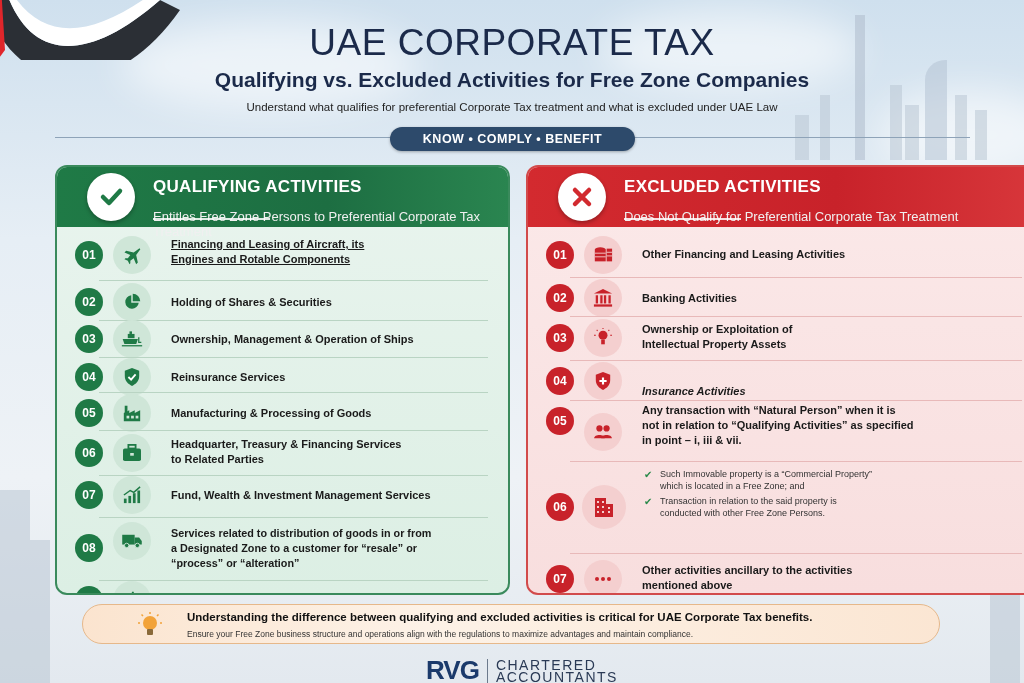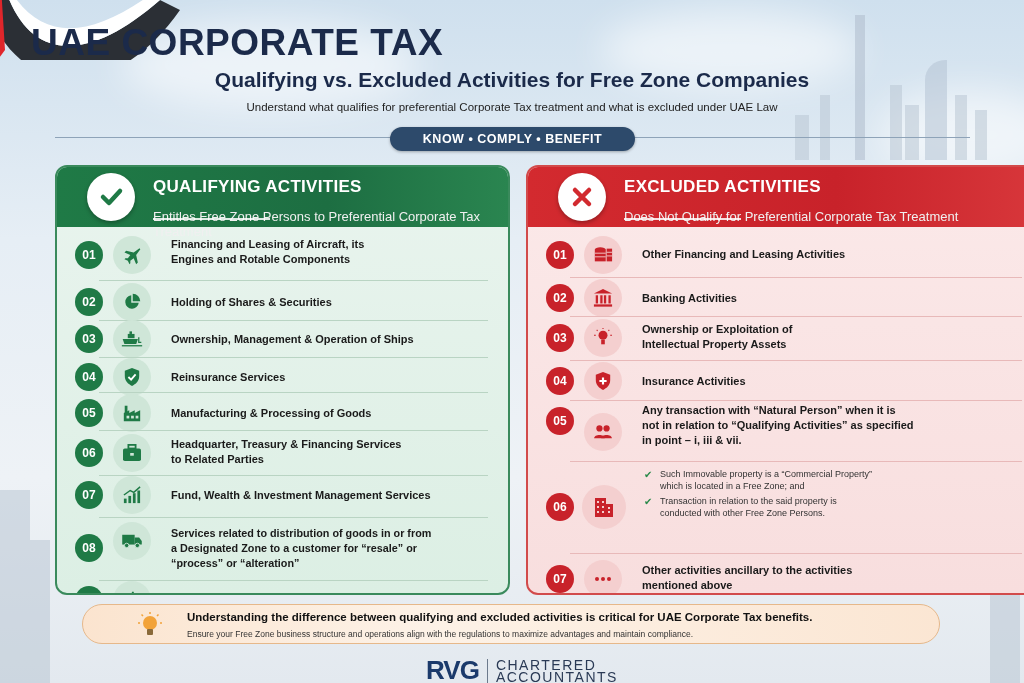--- a/index.html
+++ b/index.html
@@ -7,21 +7,21 @@
   body {
     font-family: "Liberation Sans", "DejaVu Sans", sans-serif;
     position: relative;
     background: linear-gradient(180deg, #cfe0ee 0%, #e6eef5 35%, #eef2f6 70%, #e3e9ef 100%);
     color: #1c2a44;
   }
   .sky-cloud { position: absolute; border-radius: 50%; background: rgba(255,255,255,0.55); filter: blur(18px); }
   .skyline { position: absolute; bottom: 0; background: #b9c6d4; opacity: .55; }
   .flag-swoosh { position: absolute; left: -40px; top: -90px; width: 220px; height: 150px; }
 
-  .title { position: absolute; top: 22px; left: 0; width: 1024px; font-size: 37px; font-weight: 700; color: #1b2a4a; letter-spacing: .5px; padding-left: 31px; }
+  .title { position: absolute; top: 22px; left: 0; width: 1024px; text-align: center; font-size: 37px; font-weight: 400; color: #1b2a4a; letter-spacing: .5px; }
   .subtitle { position: absolute; top: 68px; left: 0; width: 1024px; text-align: center; font-size: 21px; font-weight: 700; color: #1b2a4a; }
   .desc { position: absolute; top: 101px; left: 0; width: 1024px; text-align: center; font-size: 11.5px; color: #222; }
   .rule { position: absolute; top: 137px; height: 1px; background: #8ea3b8; }
   .tagline { position: absolute; top: 127px; left: 390px; width: 245px; height: 24px; border-radius: 12px; background: #2d4a6b; color: #fff; font-weight: 700; font-size: 12.5px; text-align: center; line-height: 24px; letter-spacing: .5px; box-shadow: 0 1px 3px rgba(0,0,0,.3); }
 
   .panel { position: absolute; top: 165px; width: 455px; height: 430px; border-radius: 12px; overflow: hidden; }
   .panel.q { left: 55px; border: 2px solid #3a8a5c; background: linear-gradient(180deg,#e9f4ee,#dcefe4); }
   .panel.x { left: 526px; border: 2px solid #d24b4b; background: linear-gradient(180deg,#fbe9e9,#f8dede); width: 518px; }
   .p-head { height: 60px; position: relative; }
   .q .p-head { background: linear-gradient(90deg,#1f7a46,#1d6e42 60%,#2a8550); }
@@ -103,21 +103,21 @@
   </div>
   <div class="rows">
 
     <div class="row" style="top:8px;height:40px;">
       <div class="num">01</div>
       <div class="ico">
         <svg width="20" height="20" viewBox="0 0 24 24">
             <path d="M21 4 L14 9 L5 7 L3 9 L10 12 L7 16 L4 16 L3 17 L7 19 L9 23 L10 22 L10 19 L14 16 L17 23 L19 21 L17 12 L22 5 Z" fill="#1f7a46"></path>
           </svg>
       </div>
-      <div class="txt" style="top:2px;">
+      <div class="txt" style="top:2px;text-decoration:underline;">
         <div>Financing and Leasing of Aircraft, its</div>
         <div>Engines and Rotable Components</div>
       </div>
     </div>
     <div class="sep" style="top:53px;"></div>
 
     <div class="row" style="top:57px;height:36px;">
       <div class="num">02</div>
       <div class="ico">
         <svg width="18" height="18" viewBox="0 0 24 24">
@@ -310,21 +310,21 @@
     <div class="sep" style="top:133px;"></div>
 
     <div class="row" style="top:136px;height:36px;">
       <div class="num">04</div>
       <div class="ico">
         <svg width="18" height="20" viewBox="0 0 20 22">
             <path d="M10 1 L18 4 L18 10 C18 16 14 19 10 21 C6 19 2 16 2 10 L2 4 Z" fill="#c8222a"></path>
             <path d="M10 7 V15 M6 11 H14" stroke="#fff" stroke-width="2.4"></path>
           </svg>
       </div>
-      <div class="txt" style="top:11px;">
+      <div class="txt" style="top:21px;font-style:italic;">
         <div>Insurance Activities</div>
       </div>
     </div>
     <div class="sep" style="top:173px;"></div>
 
     <div class="row" style="top:176px;height:52px;">
       <div class="num" style="top:4px;">05</div>
       <div class="ico" style="top:10px;">
         <svg width="20" height="16" viewBox="0 0 22 18">
             <circle cx="7" cy="5" r="3.5" fill="#c8222a"></circle>

